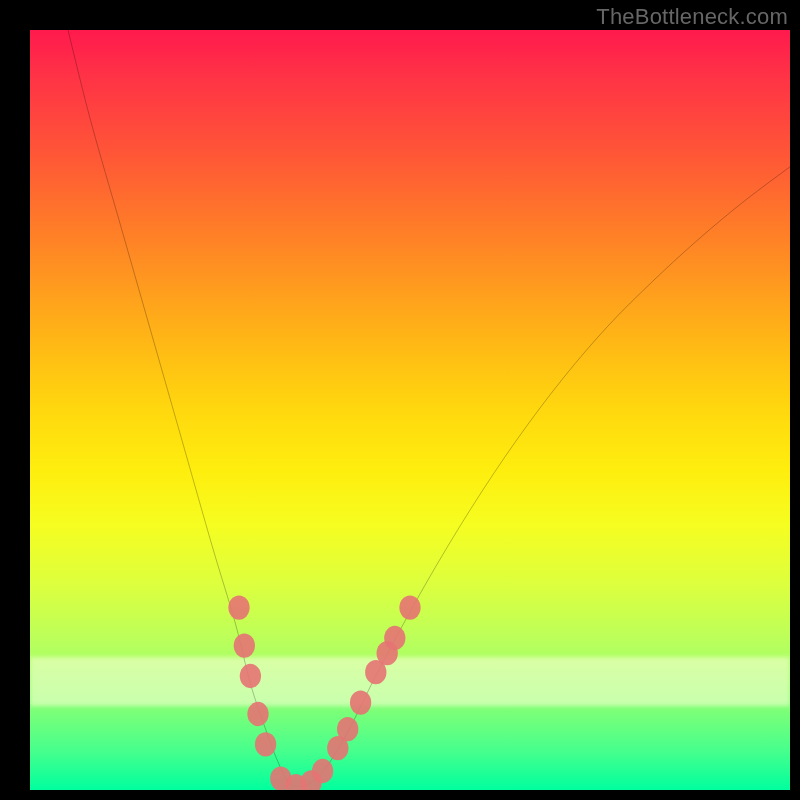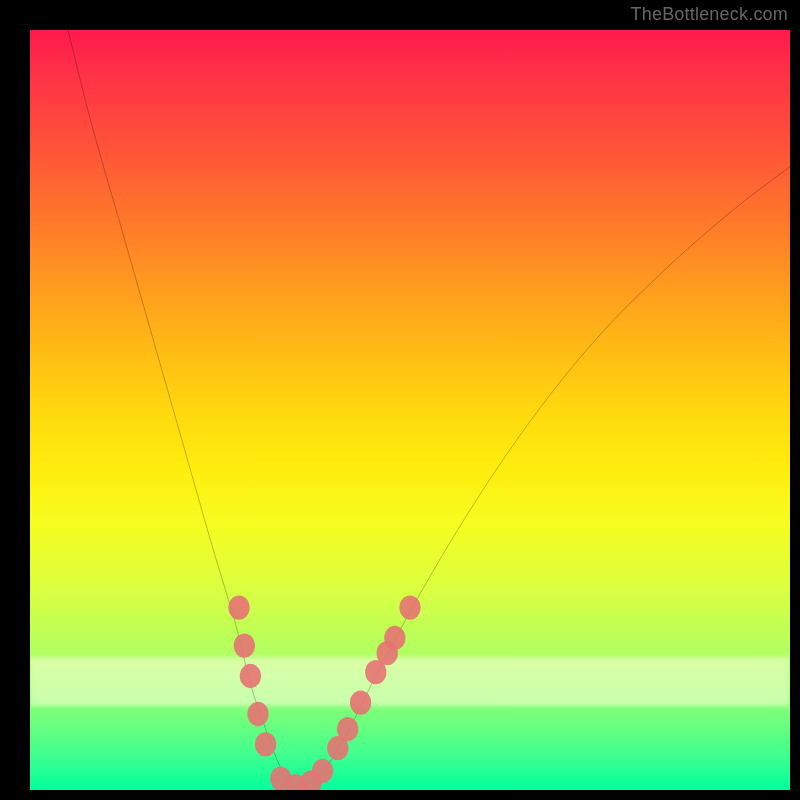--- a/index.html
+++ b/index.html
@@ -57,21 +57,21 @@
   }
   .svg-layer {
     position: absolute;
     inset: 0;
   }
   .watermark {
     position: absolute;
     top: 4px;
     right: 12px;
     color: #666;
-    font-size: 18px;
+    font-size: 22px;
     font-weight: 400;
     letter-spacing: 0.2px;
   }
 </style>
 </head>
 <body>
 
 <div class="frame">
   <div class="watermark">TheBottleneck.com</div>
 

